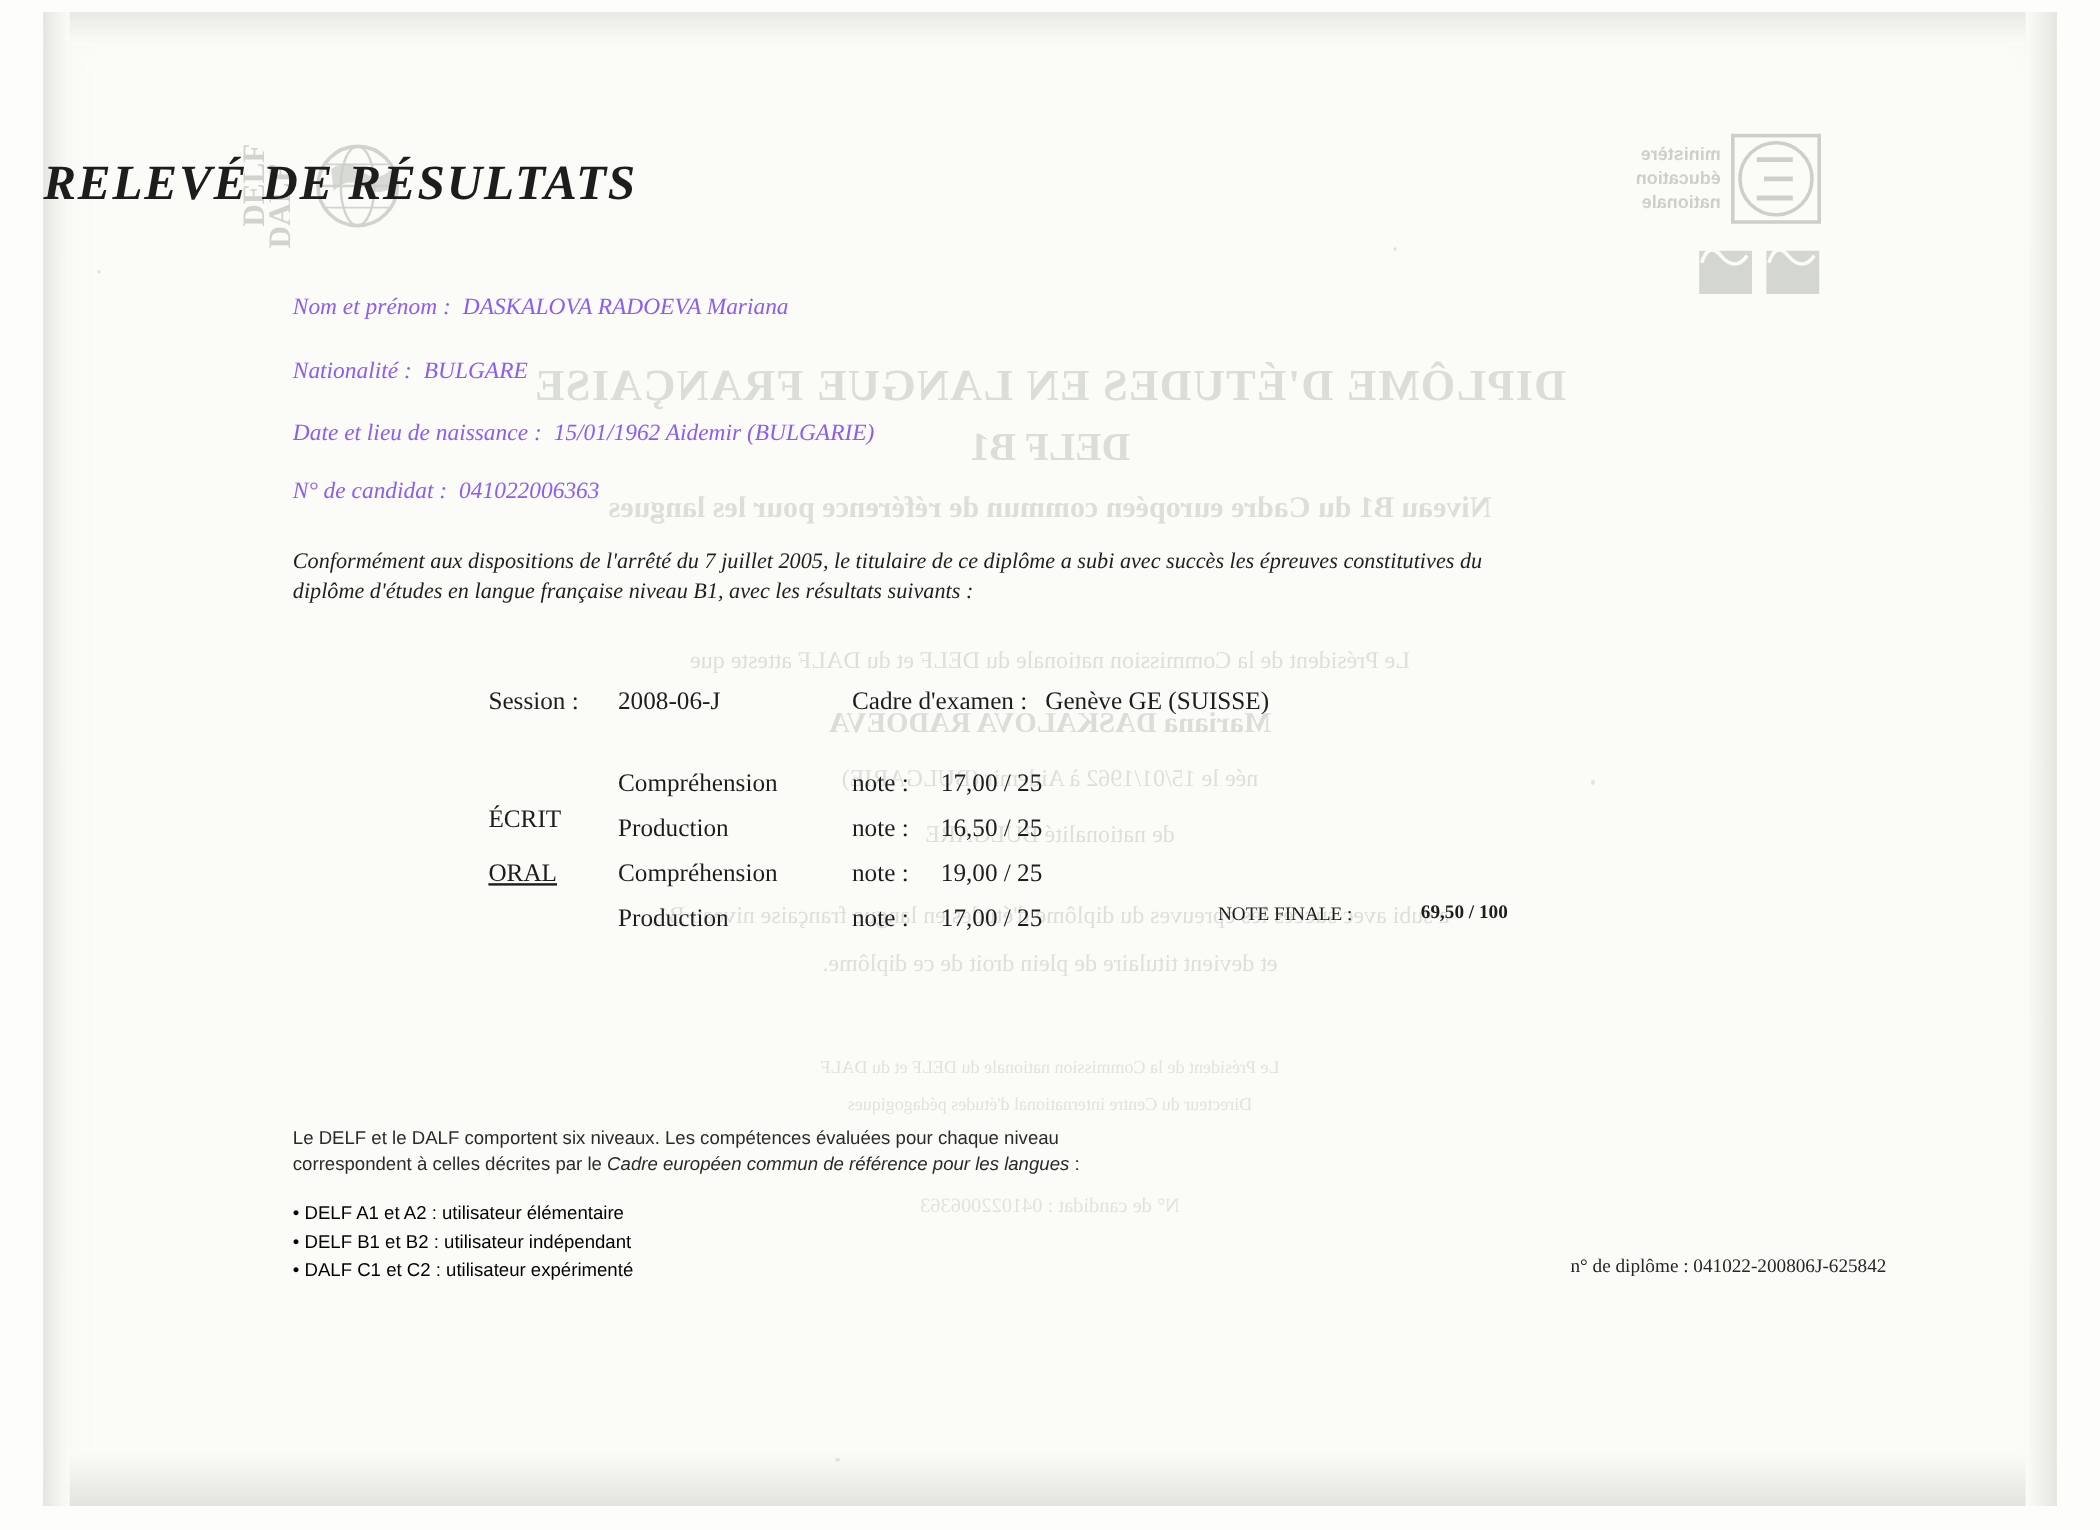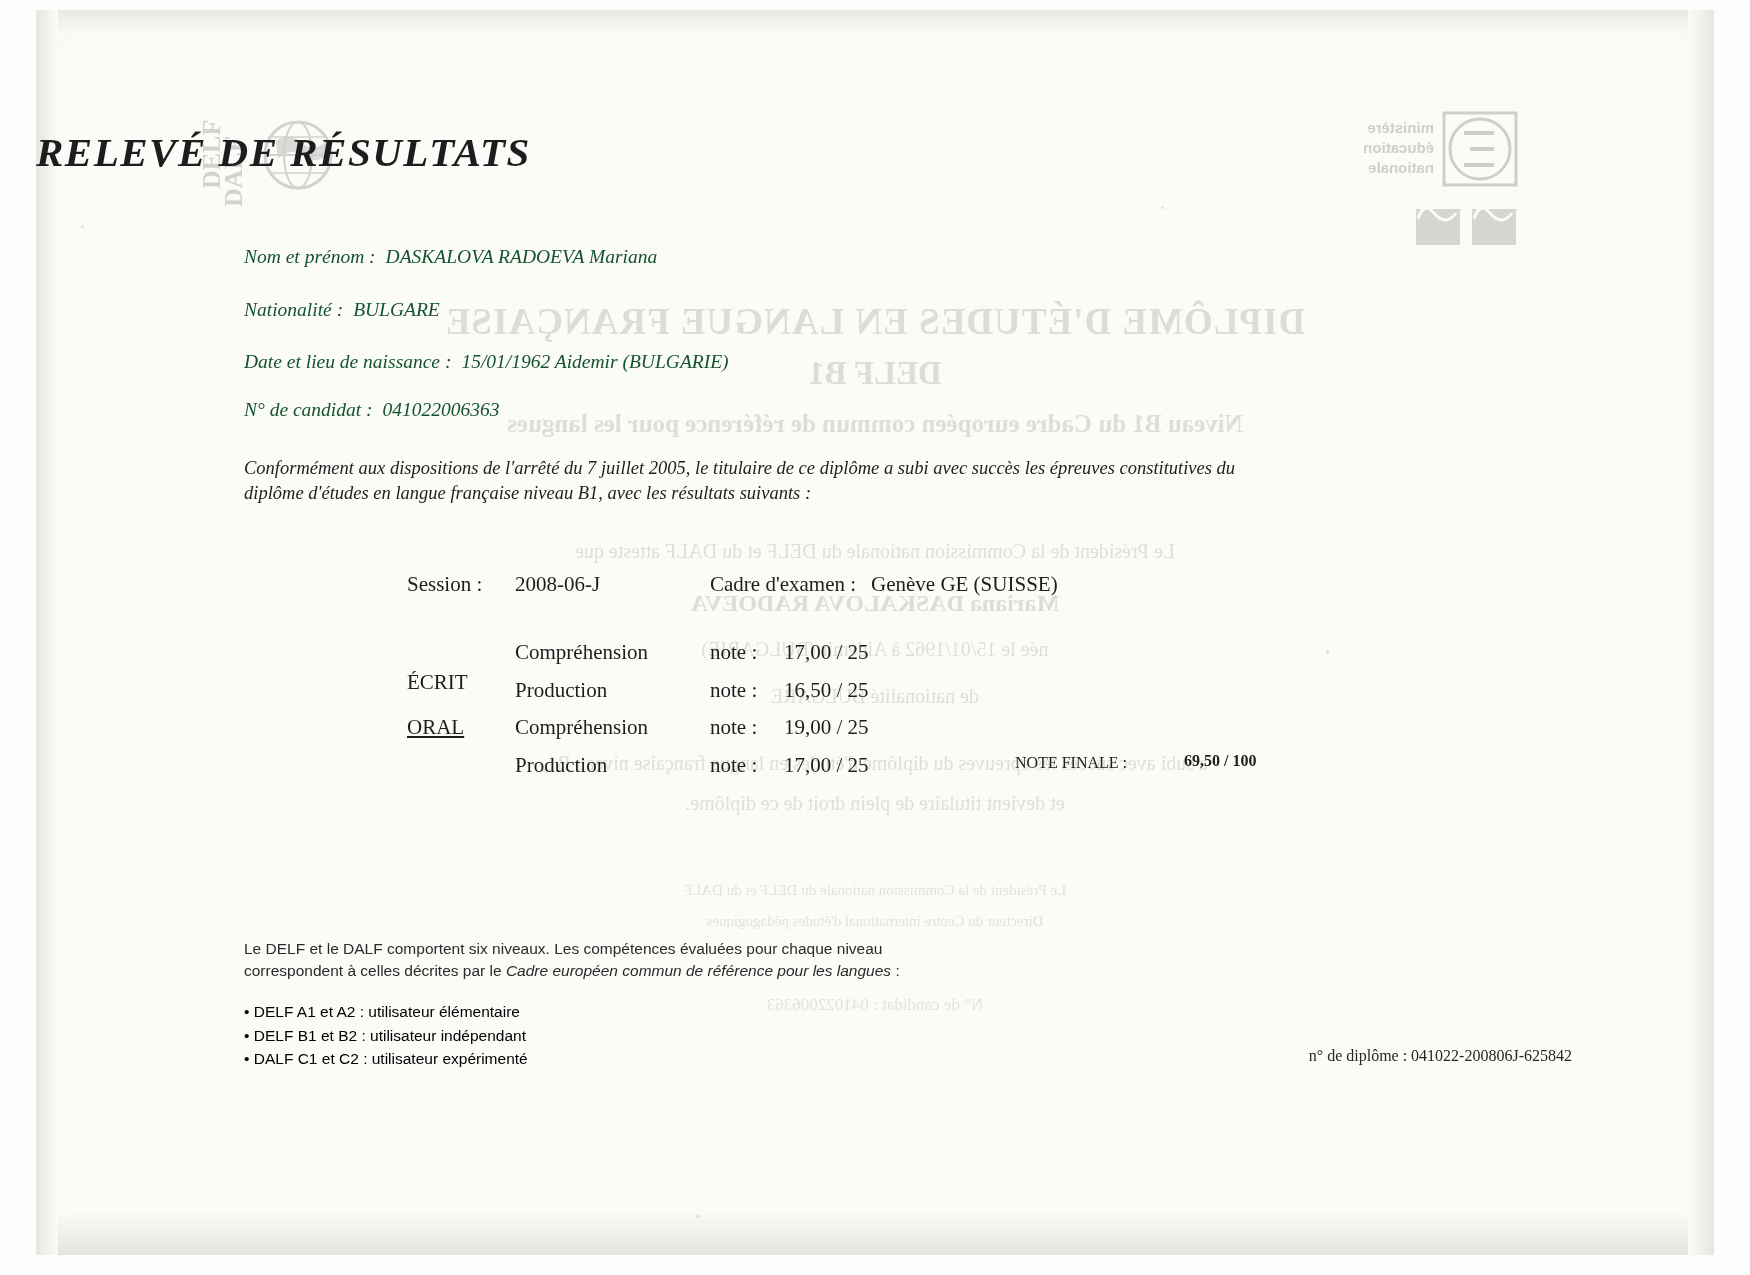--- a/index.html
+++ b/index.html
@@ -122,21 +122,21 @@
     font-weight: bold;
     letter-spacing: 1.5px;
     color: #1d1d1d;
   }
 
   .field {
     position: absolute;
     left: 208px;
     font-size: 19.5px;
     font-style: italic;
-    color: #14532d;
+    color: #8b5cf6;
     white-space: nowrap;
   }
   .field .lab { font-style: italic; }
   .field .val { font-style: italic; padding-left: 10px; }
 
   .f1 { top: 236px; }
   .f2 { top: 289px; }
   .f3 { top: 341px; }
   .f4 { top: 389px; }
 

